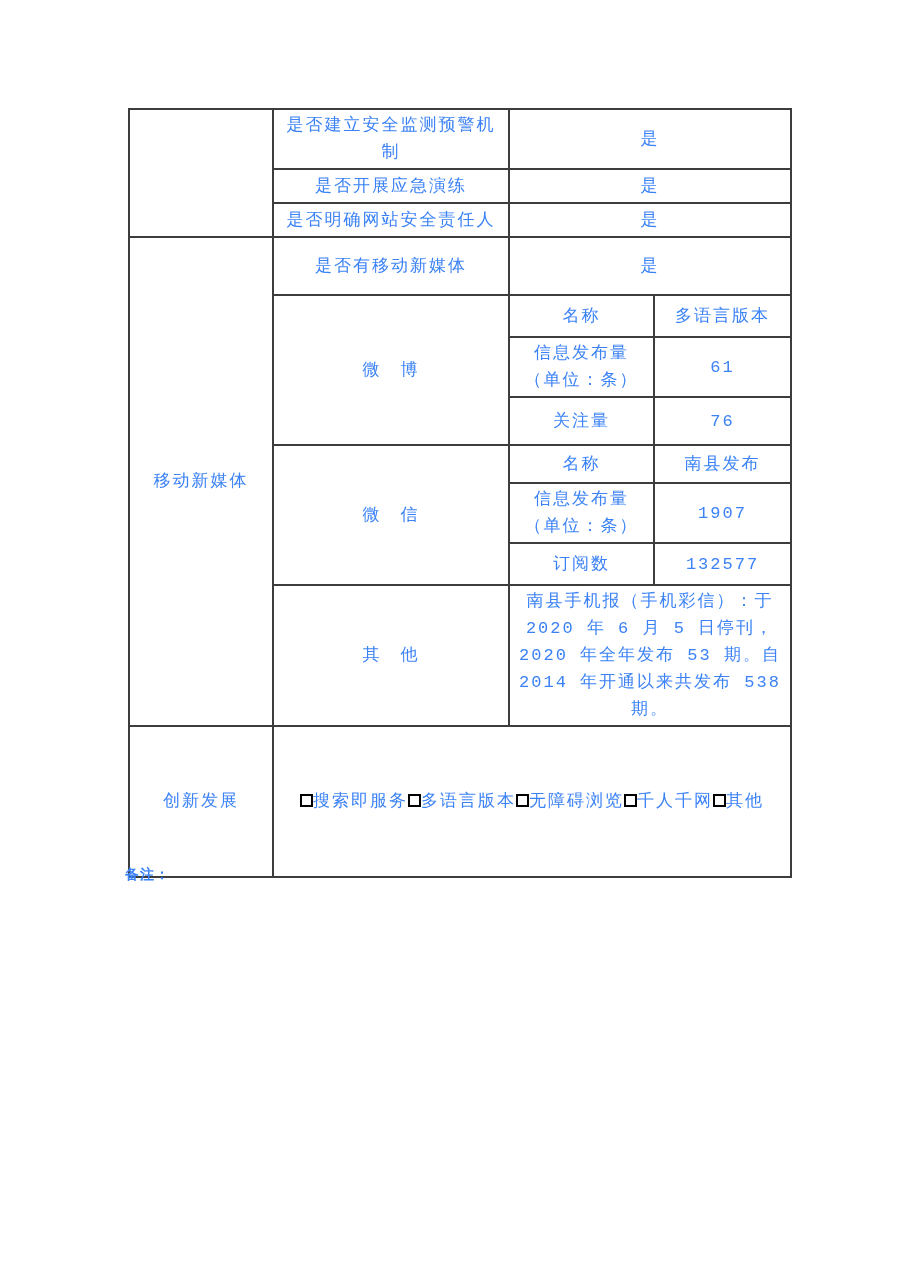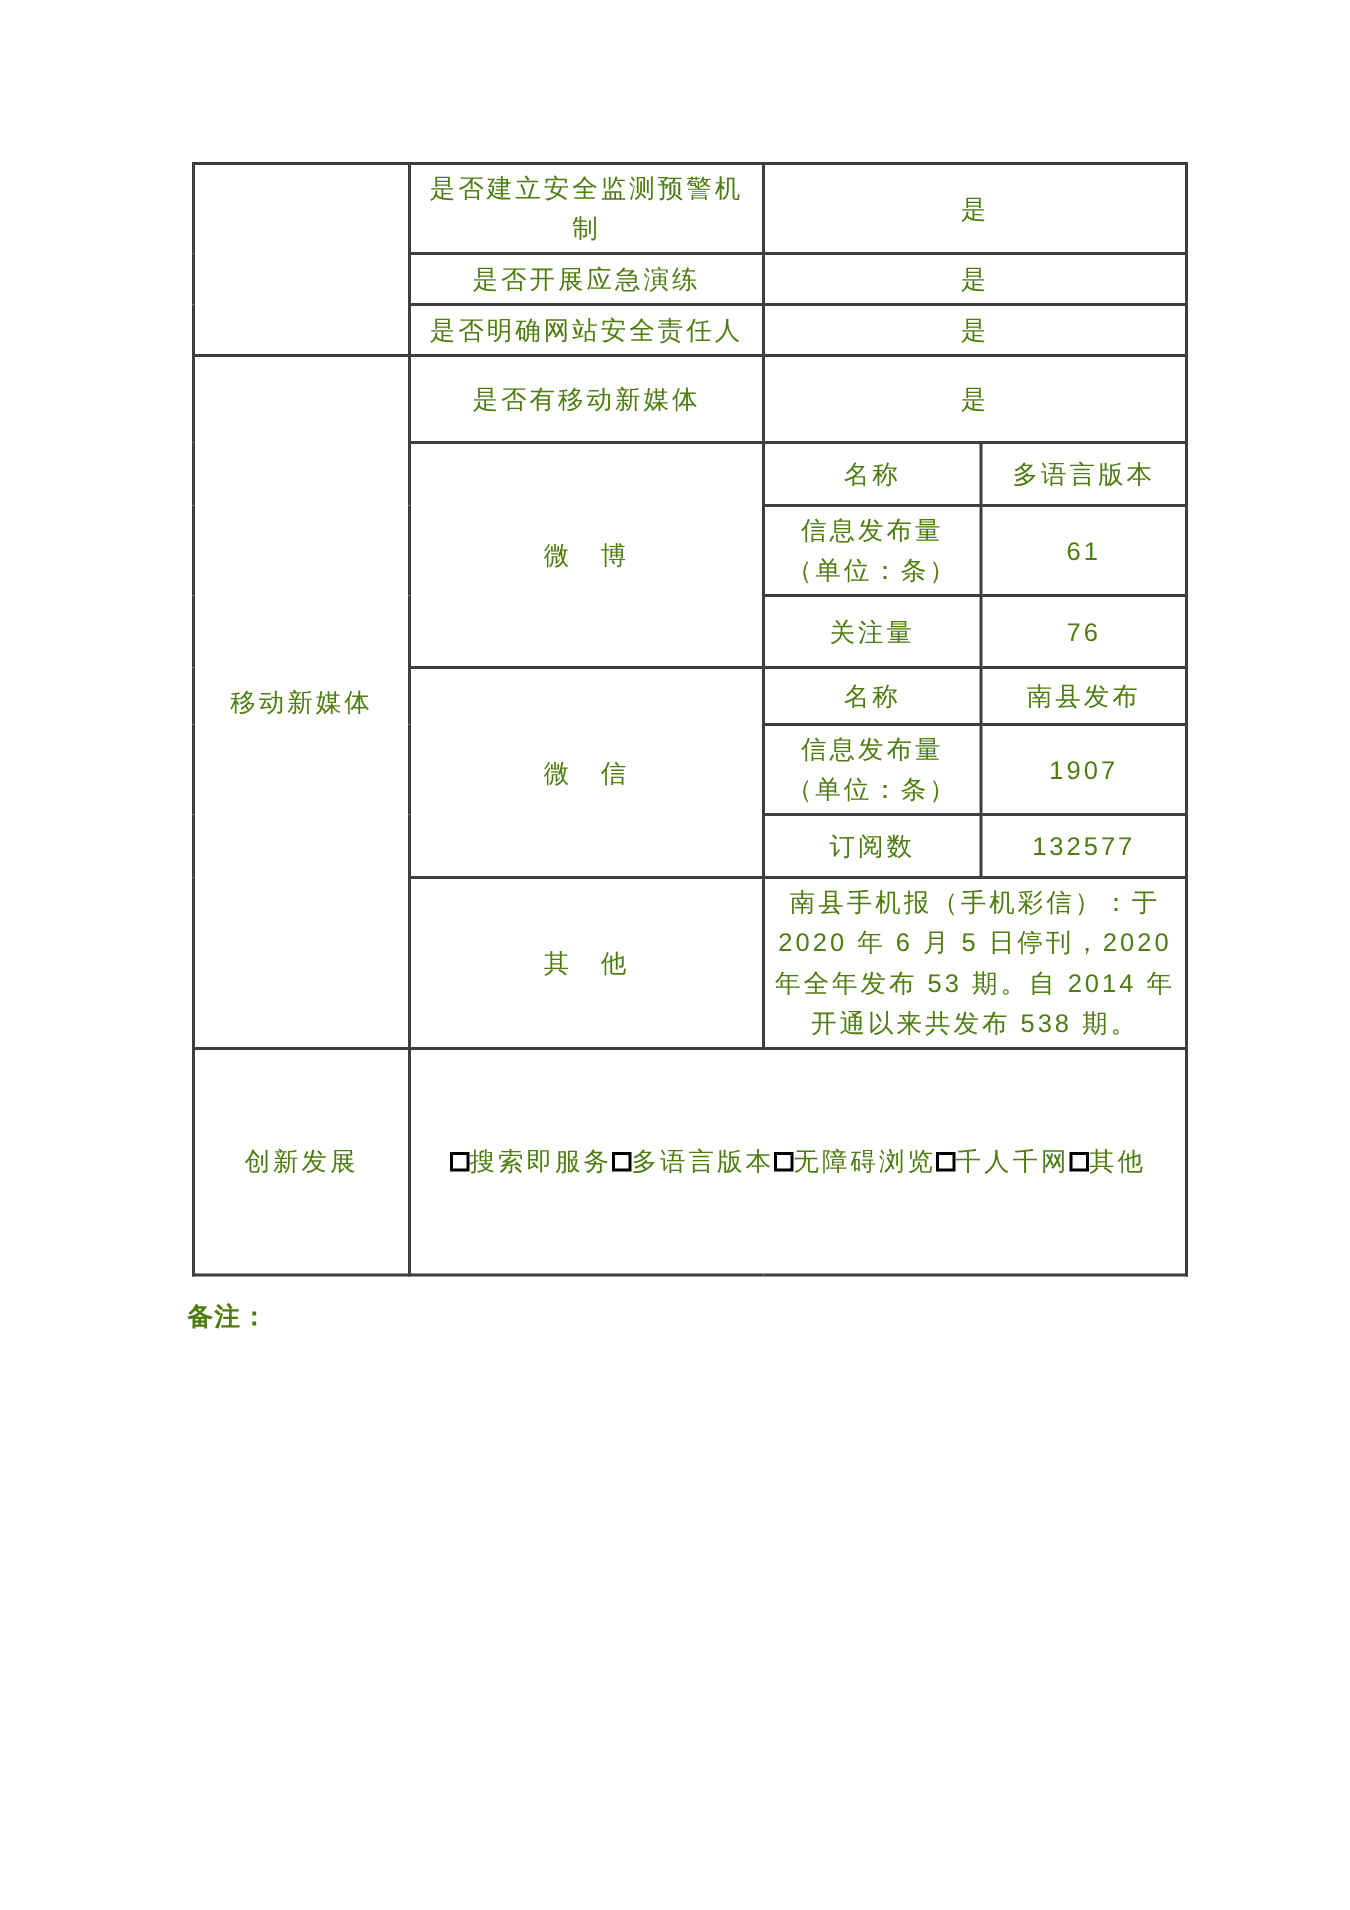--- a/index.html
+++ b/index.html
@@ -2,22 +2,22 @@
 <html><head>
 <meta charset="utf-8">
 <style>
   * { margin: 0; padding: 0; box-sizing: border-box; }
   html, body { background: #ffffff; }
   .page {
     position: relative;
     width: 900px;
     height: 1055px;
     background: #ffffff;
-    font-family: Liberation Sans, sans-serif;
-    color: #4d7c0f;
+    font-family: Liberation Mono, monospace;
+    color: #3b82f6;
     overflow: hidden;
   }
   table.report {
     position: absolute;
     left: 128px;
     top: 108px;
     border-collapse: collapse;
     table-layout: fixed;
     width: 662px;
   }
@@ -67,21 +67,21 @@
     height: 13px;
     border: 2px solid #000000;
     background: #ffffff;
     vertical-align: -1px;
     margin: 0;
   }
   .notes {
     position: absolute;
     left: 125px;
     top: 866px;
-    font-size: 17px;
+    font-size: 14px;
     font-weight: bold;
     letter-spacing: 1px;
   }
   .page-number {
     position: absolute;
     left: 128px;
     top: 1182px;
     width: 662px;
     text-align: center;
     font-size: 17px;

